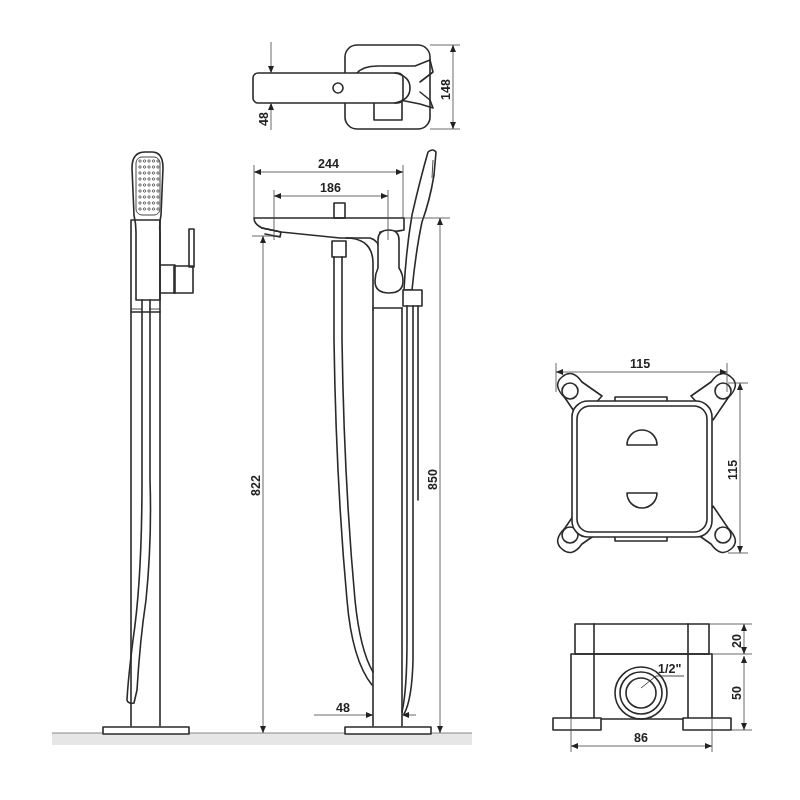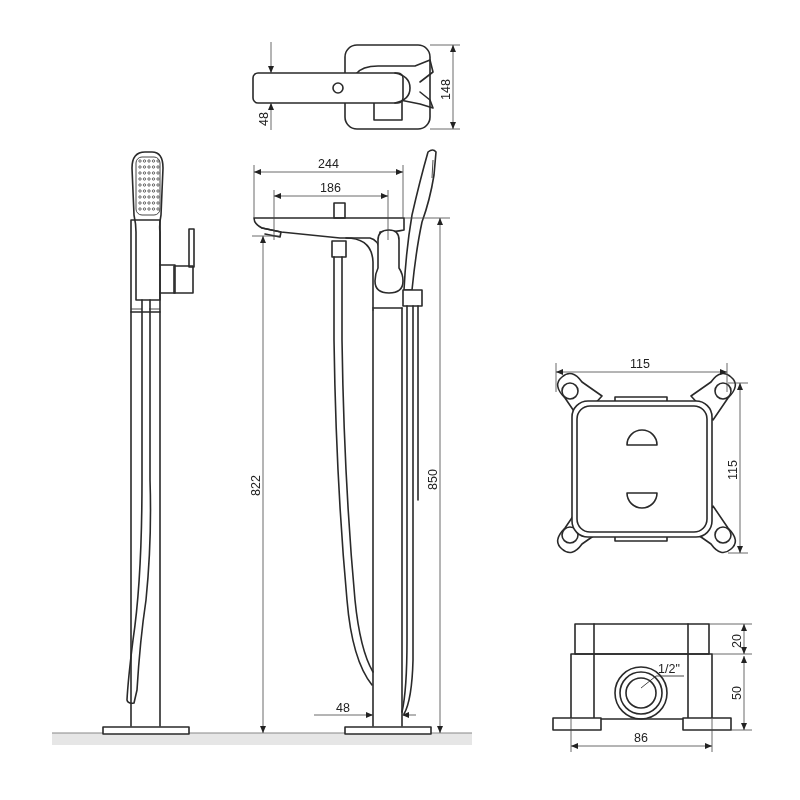--- a/index.html
+++ b/index.html
@@ -1,17 +1,17 @@
 <!DOCTYPE html>
 <html><head>
   <meta charset="utf-8">
   <style>
     html, body { margin: 0; padding: 0; background: #ffffff; }
     body { width: 800px; height: 800px; overflow: hidden; }
-    #canvas { position: relative; width: 800px; height: 800px; }
+    #canvas { position: relative; width: 800px; height: 800px; font-weight: bold; }
     svg { position: absolute; left: 0; top: 0; }
     .ln { fill: none; stroke: #2a2a2a; stroke-width: 1.6; stroke-linejoin: round; stroke-linecap: round; }
     .thin { fill: none; stroke: #333; stroke-width: 0.9; }
     .fillw { fill: #ffffff; stroke: #2a2a2a; stroke-width: 1.6; stroke-linejoin: round; }
     .dim { fill: none; stroke: #444; stroke-width: 0.8; }
     .arrow { fill: #222; stroke: none; }
     .txt { font-family: "Liberation Sans", sans-serif; font-size: 12.5px; fill: #222; }
     .floor { fill: #e6e6e6; stroke: none; }
     .floorline { stroke: #888; stroke-width: 1.2; }
     .dot { fill: none; stroke: #444; stroke-width: 0.8; }

